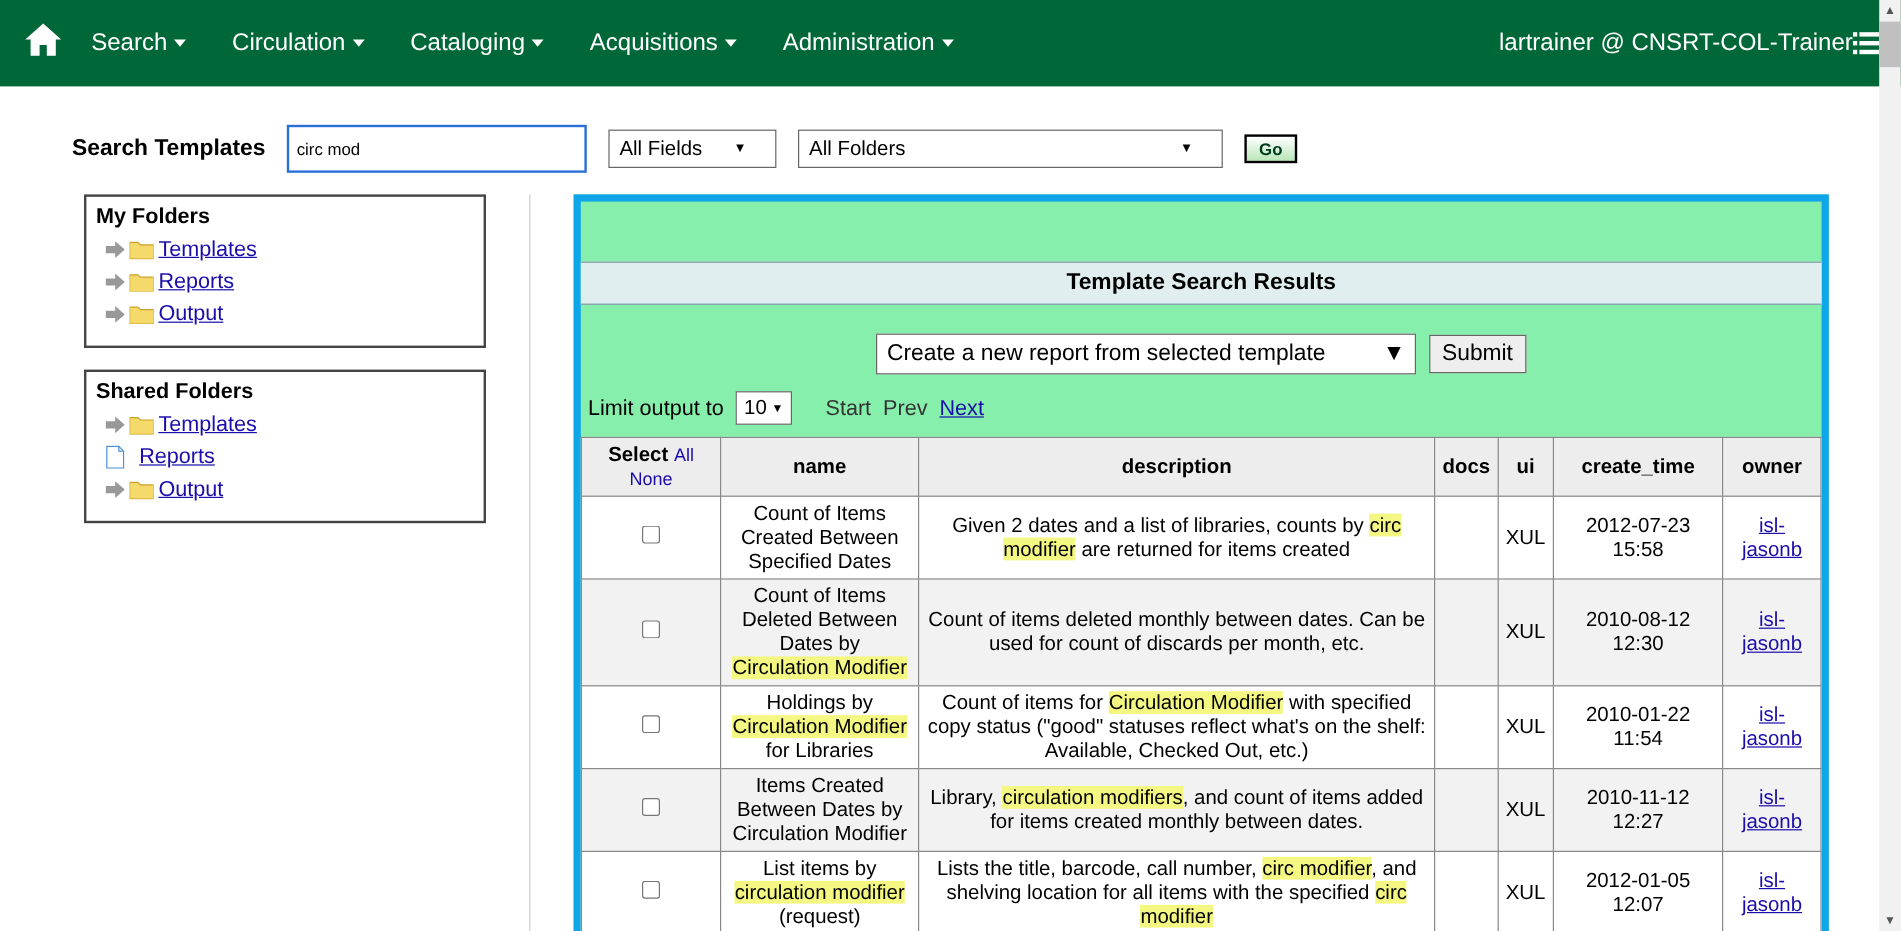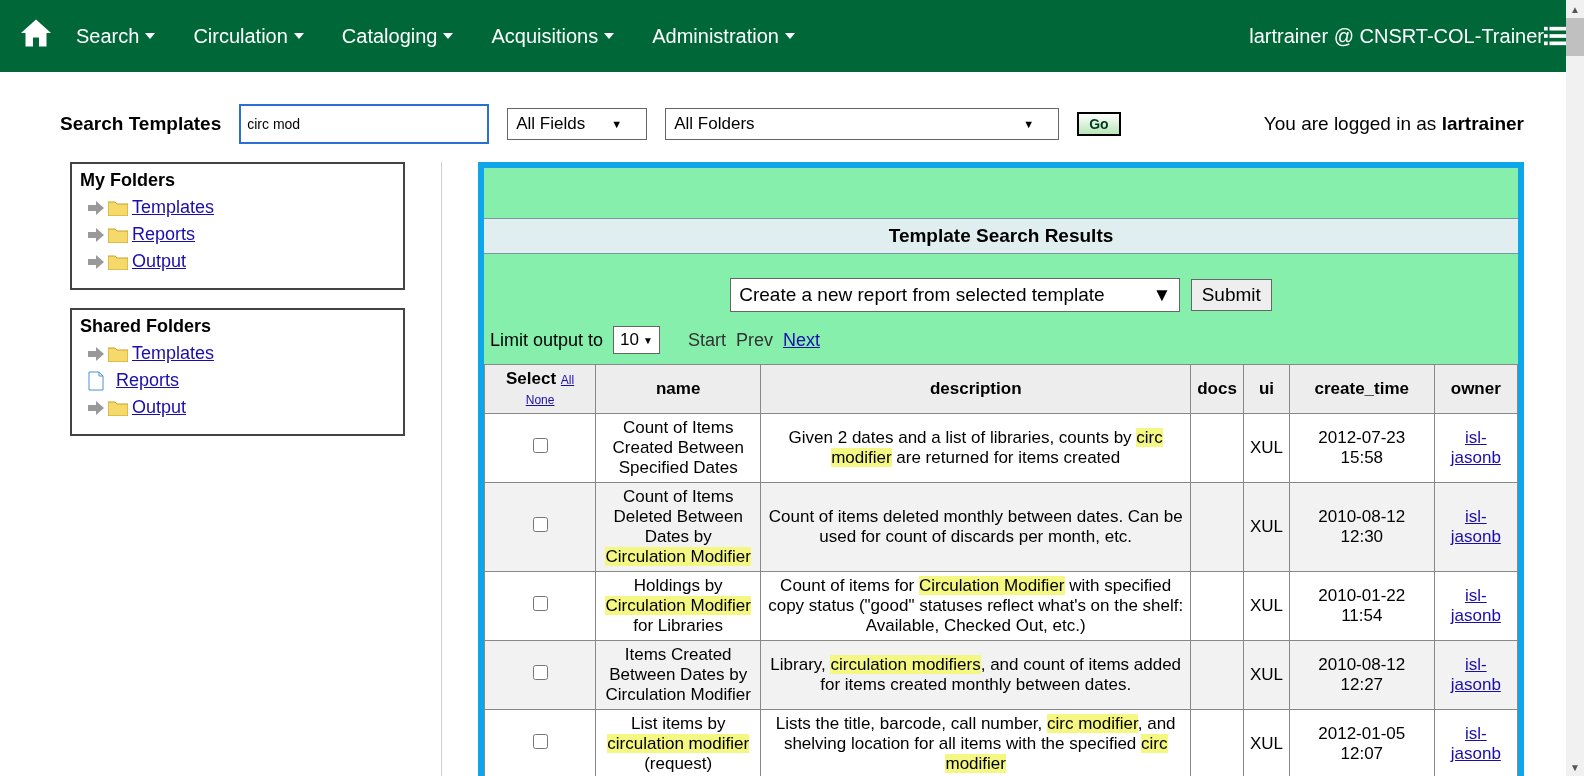--- a/index.html
+++ b/index.html
@@ -44,21 +44,21 @@
 .action-sel { display: inline-flex; border: 1px solid #666; background: #fff; height: 32px; align-items: center; padding: 16px 8px; font-size: 19px; cursor: pointer; gap: 40px; min-width: 450px; justify-content: space-between;}
 .submit-btn { border: 1px solid #666; background: #eee; padding: 4px 10px; font-size: 19px; cursor: pointer; margin-left: 6px; }
 .limit-row { padding: 6px 6px 10px 6px; font-size: 18px; display: flex; align-items: center; gap: 10px; }
 .limit-sel { border: 1px solid #666; background: #fff; height: 28px; display: inline-flex; align-items: center; padding: 0 6px; font-size: 17px; gap: 4px; cursor: pointer;}
 .nav-link { color: #1a0dab; text-decoration: underline; cursor: pointer; }
 .nav-disabled { color: #333; }
 table.results-table { width: 100%; border-collapse: collapse; background: #fff;}
 table.results-table th, table.results-table td { border: 1px solid #888; padding: 4px 6px; font-size: 17px; text-align: center; vertical-align: middle; }
 table.results-table th { background: #ededed; font-weight: bold; }
 table.results-table tbody tr:nth-child(even) { background: #f2f2f2; }
-.sel-links a { color: #1a0dab; text-decoration: underline; cursor: pointer; font-weight: normal; font-size: 12px;}
+.sel-links a { color: #1a0dab; cursor: pointer; font-weight: normal; font-size: 15px;}
 .hl { background: #f4f781; }
 .chk { width: 15px; height: 15px; cursor: pointer;}
 .owner-link { color: #1a0dab; text-decoration: underline; cursor: pointer; }
 .scrollbar { position: absolute; right: 0; top: 0; bottom: 0; width: 18px; background: #f1f1f1; }
 .scroll-thumb { position: absolute; top: 0; left: 0; right: 0; height: 38px; background: #c0c0c0; }
 .scroll-arrow { position: absolute; left: 0; right: 0; height: 18px; display: flex; align-items: center; justify-content: center; font-size: 10px; color: #555; }
 </style>
 </head>
 <body>
 
@@ -106,28 +106,25 @@
     </div>
   </div>
 
   <div class="searchbar-row">
     <span class="lbl">Search Templates</span>
     <input class="text-input" value="circ mod" style="">
     <div class="sel" style="width:140px">
       <span>All Fields</span>
         <span class="sel-caret">▼</span>
     </div>
-    <div class="sel" style="width:394px">
+    <div class="sel" style="width:354px">
       <span>All Folders</span>
         <span class="sel-caret">▼</span>
     </div>
     <button class="go-btn">Go</button>
-    <div class="login-text">
-      <span>You are logged in as </span><b>lartrainer</b>
-    </div>
   </div>
 
   <div class="main">
 
     <div class="sidebar">
       <div class="folder-box">
         <div class="folder-title">My Folders</div>
         <div class="folder-item">
           <svg class="arrow-icon" viewBox="0 0 16 14">
               <path d="M0 4h8V0l8 7-8 7v-4H0z" fill="#999"></path>
@@ -256,21 +253,21 @@
                 <td>XUL</td>
                 <td>2010-01-22 11:54</td>
                 <td><a class="owner-link">isl-jasonb</a></td>
               </tr>
               <tr>
                 <td><input type="checkbox" class="chk" style=""></td>
                 <td>Items Created Between Dates by Circulation Modifier</td>
                 <td>Library, <span class="hl">circulation modifiers</span>, and count of items added for items created monthly between dates.</td>
                 <td></td>
                 <td>XUL</td>
-                <td>2010-08-12 12:27</td>
+                <td>2010-11-12 12:27</td>
                 <td><a class="owner-link">isl-jasonb</a></td>
               </tr>
               <tr>
                 <td><input type="checkbox" class="chk" style=""></td>
                 <td>List items by <span class="hl">circulation modifier</span> (request)</td>
                 <td>Lists the title, barcode, call number, <span class="hl">circ modifier</span>, and shelving location for all items with the specified <span class="hl">circ modifier</span></td>
                 <td></td>
                 <td>XUL</td>
                 <td>2012-01-05 12:07</td>
                 <td><a class="owner-link">isl-jasonb</a></td>

